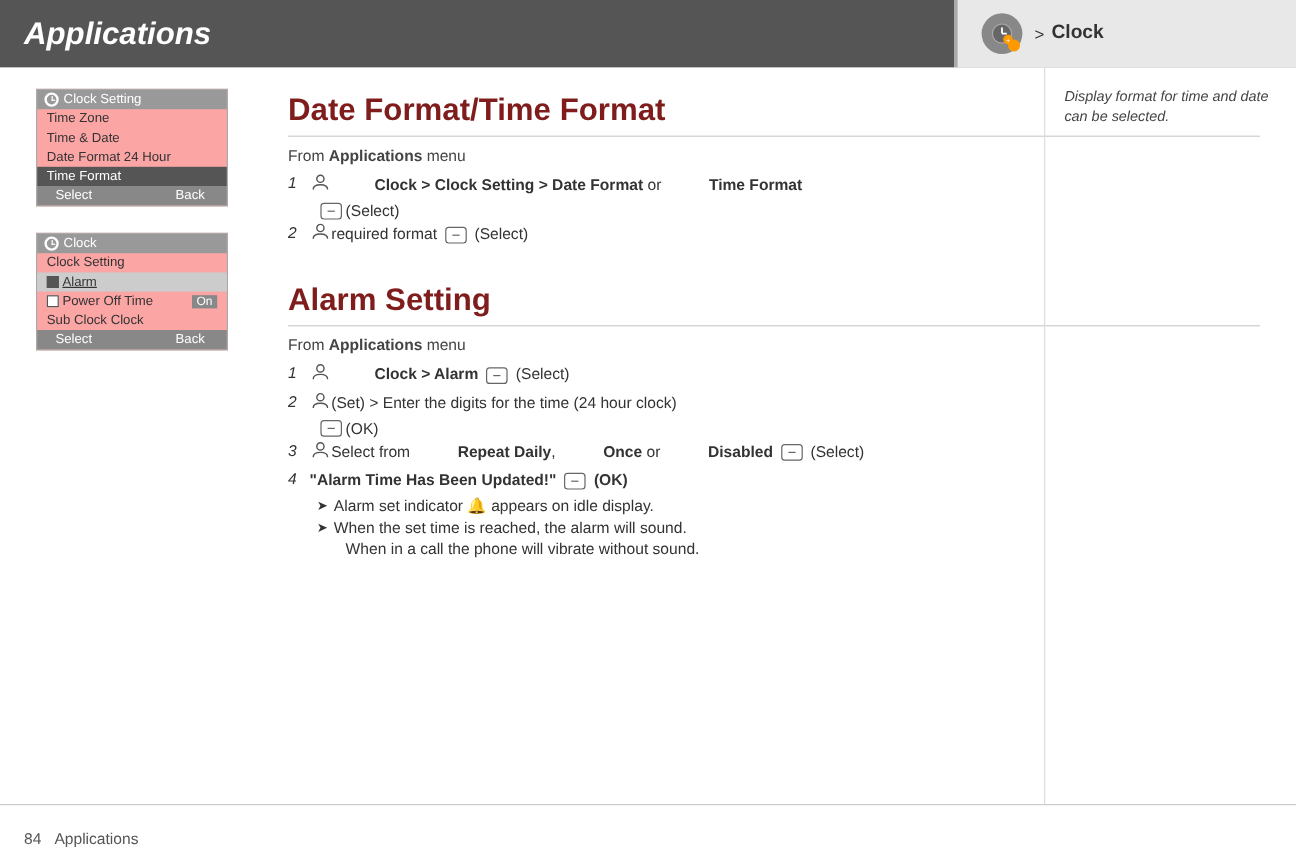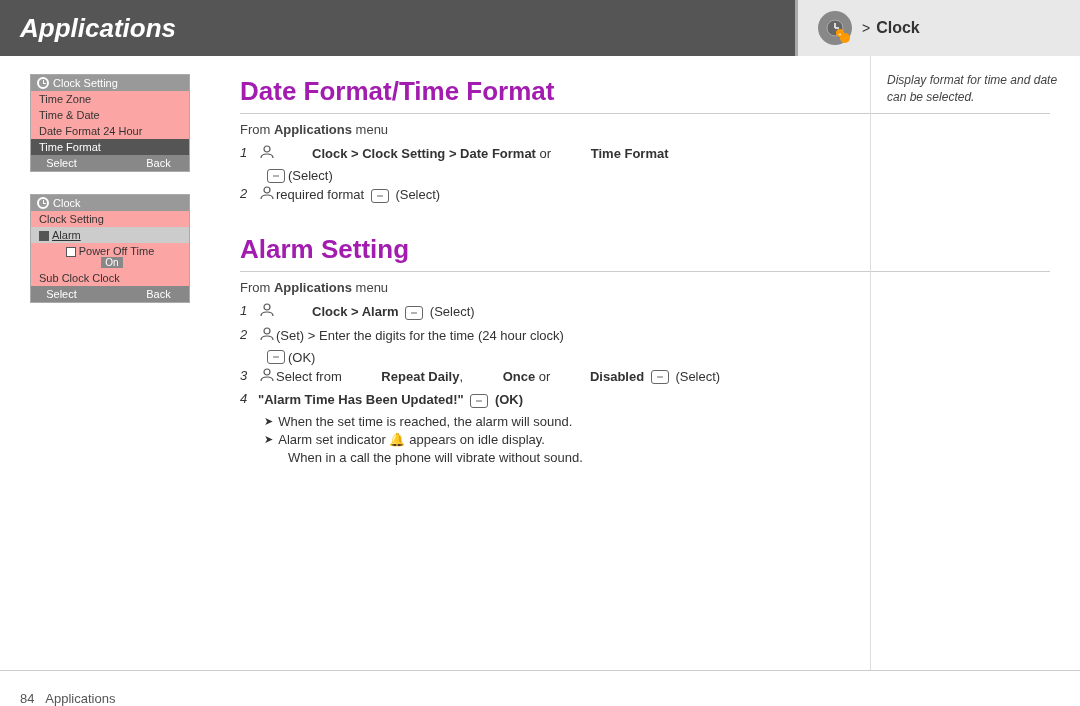--- a/index.html
+++ b/index.html
@@ -141,21 +141,20 @@
     }
     .phone-box-row.highlighted {
       background: #ccc;
       color: #333;
       text-decoration: underline;
     }
     .phone-box-row-inline {
       display: flex;
       align-items: center;
       justify-content: space-between;
-      flex-direction: column;
     }
     .phone-box-footer {
       display: flex;
       background: #888;
       color: #fff;
       font-size: 11px;
       gap: 36px;
     }
     .phone-box-footer span {
       flex: 1;
@@ -181,21 +180,21 @@
       padding: 20px 30px 0 20px;
     }
 
     .section {
       margin-bottom: 30px;
     }
 
     .section-title {
       font-size: 26px;
       font-weight: bold;
-      color: #a21caf;
+      color: #7f1d1d;
       margin-bottom: 8px;
       border-bottom: 1px solid #ccc;
       padding-bottom: 6px;
     }
 
     .from-line {
       font-size: 13px;
       color: #444;
       margin-bottom: 8px;
     }
@@ -472,24 +471,24 @@
       </div>
 
       <div class="step">
         <span class="step-num"><i>4</i></span>
         <span class="step-text alarm-note">
           "Alarm Time Has Been Updated!" <span class="step-icon" style="display:inline-block;"></span> (OK)
         </span>
       </div>
 
       <div class="bullet-arrow">
+        <span>Alarm set indicator 🔔 appears on idle display.</span>
+      </div>
+      <div class="bullet-arrow">
         <span>When the set time is reached, the alarm will sound.</span>
-      </div>
-      <div class="bullet-arrow">
-        <span>Alarm set indicator 🔔 appears on idle display.</span>
       </div>
       <div style="margin-left:48px; font-size:13px; color:#333;">
         When in a call the phone will vibrate without sound.
       </div>
     </div>
 
   </div>
 </div>
 
 <div class="footer">

